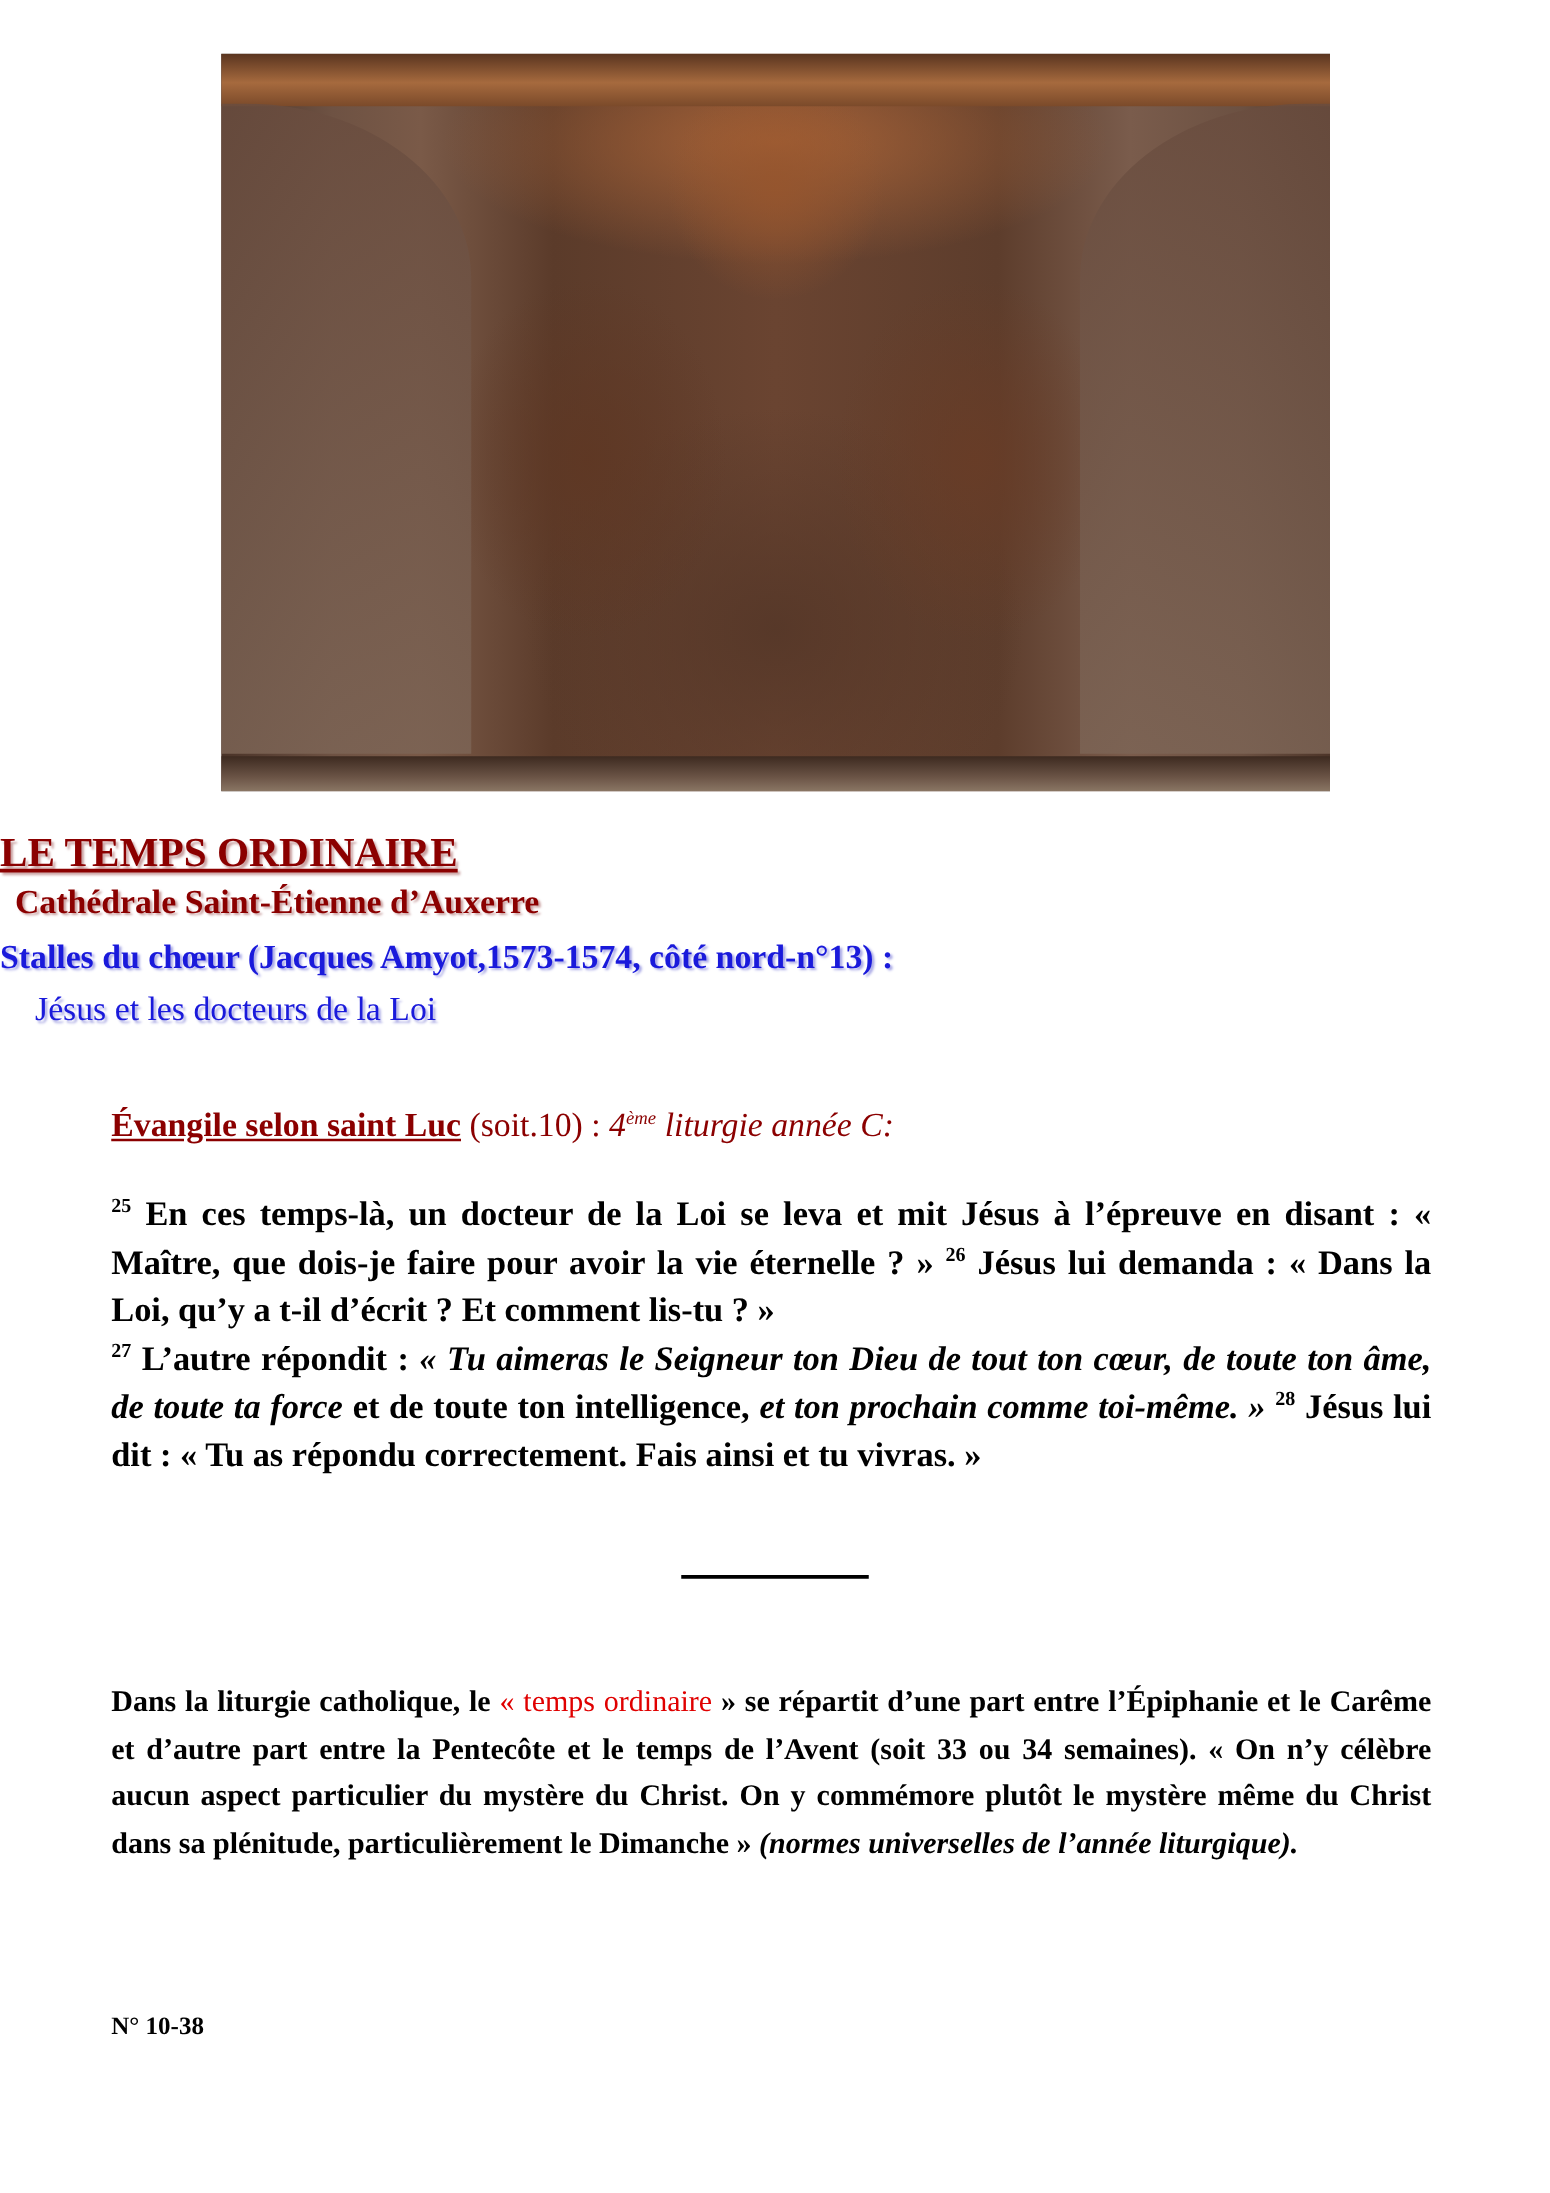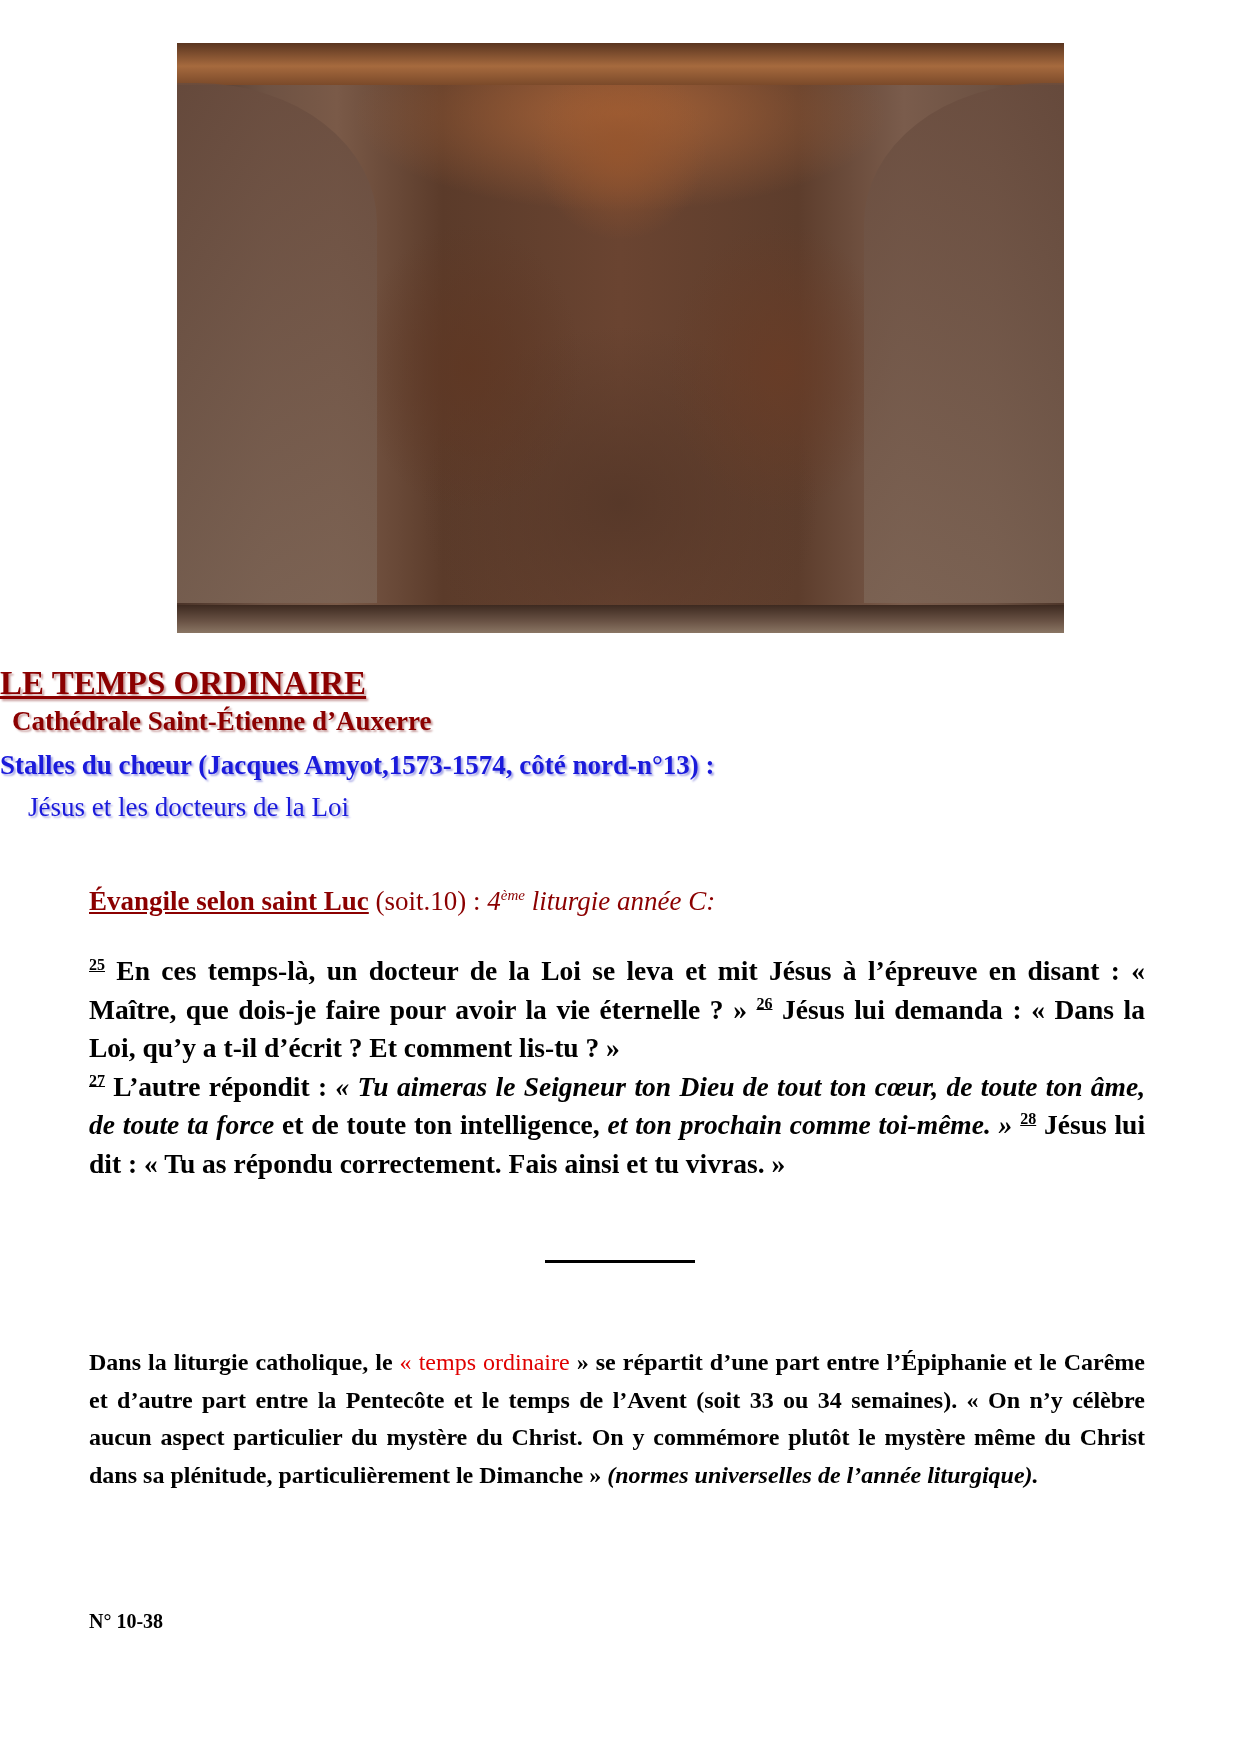--- a/index.html
+++ b/index.html
@@ -30,21 +30,21 @@
     .sub1 { top: 704px; font-size: 27px; color: #8b0000; text-shadow: 2px 2px 2px #c9a0a0; line-height: 34px; margin-left: 12px; }
     .sub2 { top: 748px; font-size: 27px; color: #1a1adb; text-shadow: 2px 2px 2px #a9a9e6; line-height: 34px; }
     .sub3 { top: 790px; font-size: 27px; color: #1a1adb; font-weight: normal; text-shadow: 2px 2px 2px #b0b0e6; line-height: 34px; margin-left: 28px; }
 
     .gospel-head { position: absolute; left: 89px; top: 878px; font-size: 27px; color: #8b0000; line-height: 34px; white-space: nowrap; }
     .gospel-head .book { font-weight: bold; text-decoration: underline; }
     .gospel-head sup { font-size: 15px; }
 
     .reading { position: absolute; left: 89px; width: 1056px; top: 952px; font-size: 27.5px; font-weight: bold;
                line-height: 38.5px; text-align: justify; }
-    .reading sup { font-size: 16px; line-height: 0; text-decoration: underline; }
+    .reading sup { font-size: 16px; line-height: 0; }
 
     .separator { position: absolute; left: 545px; top: 1260px; width: 150px; height: 3px; background: #000; }
 
     .note { position: absolute; left: 89px; width: 1056px; top: 1330px; font-size: 24px; font-weight: bold;
             line-height: 37.5px; text-align: justify; margin-top: 14px; }
     .note .red { color: #e00000; font-weight: normal; }
 
     .pageno { position: absolute; left: 89px; top: 1610px; font-size: 20px; font-weight: bold; }
   </style>
 </head>

